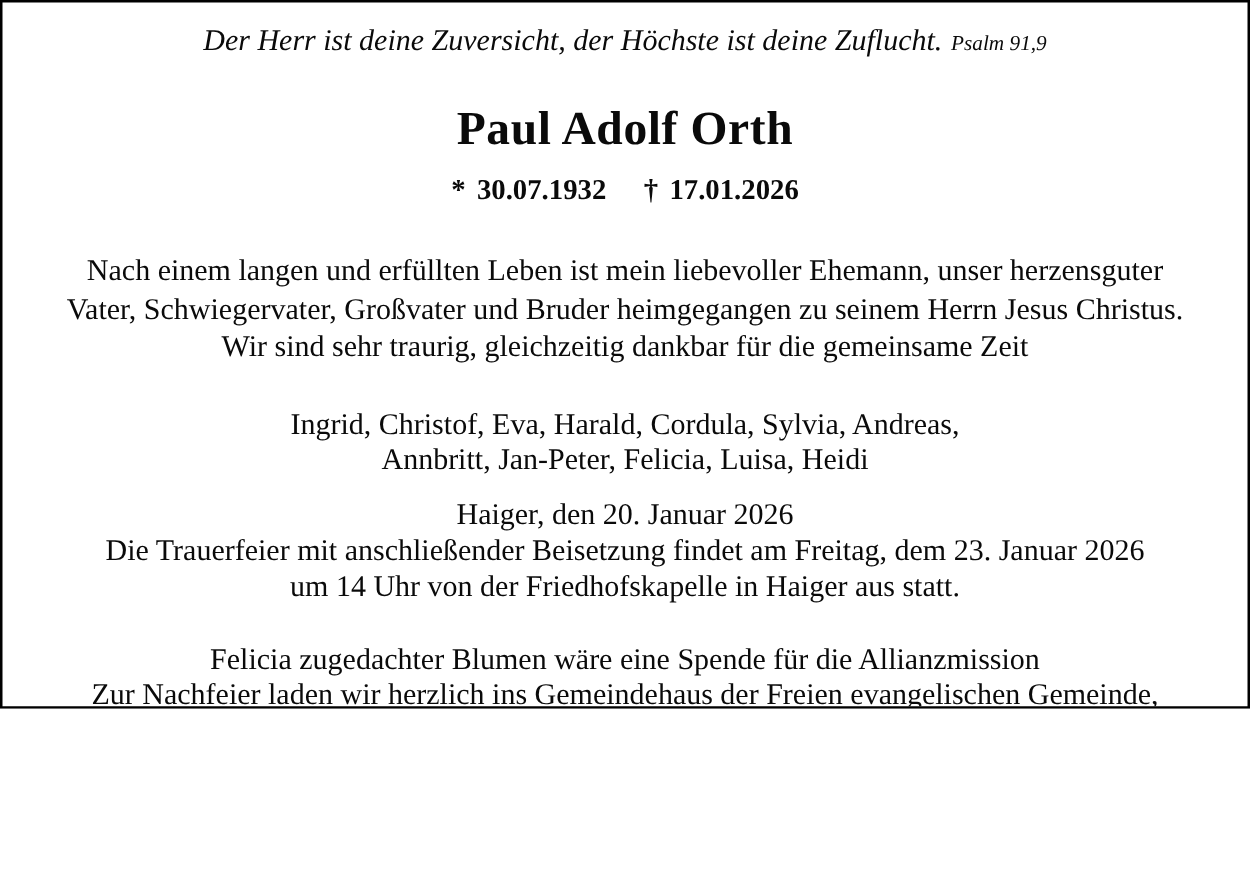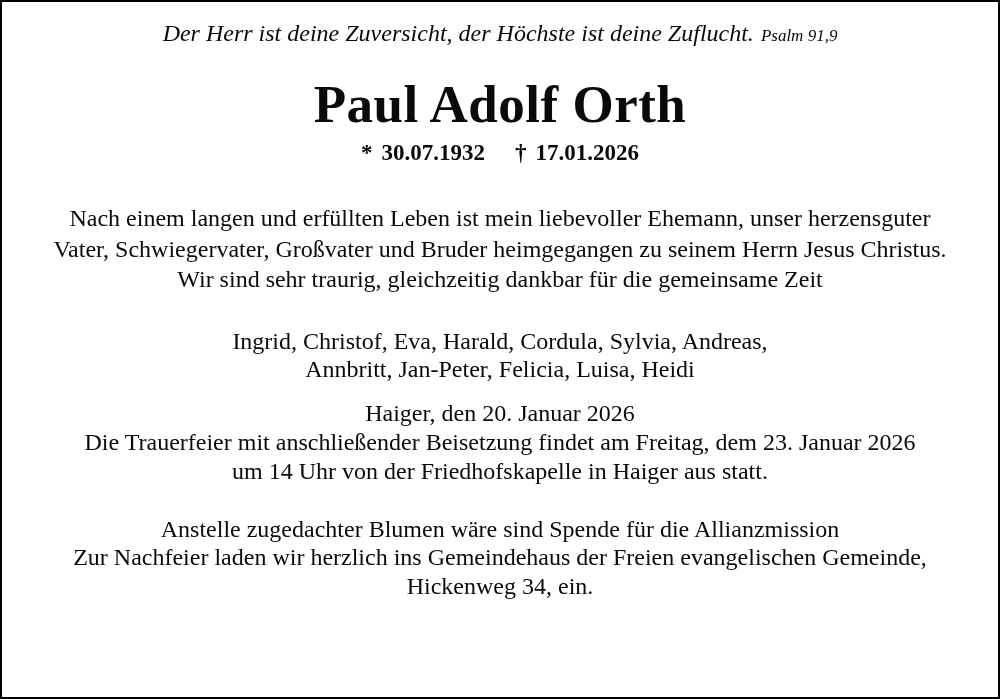--- a/index.html
+++ b/index.html
@@ -3,21 +3,21 @@
 <meta charset="utf-8">
 <style>
   html, body {
     margin: 0;
     padding: 0;
     background: #ffffff;
   }
   .page {
     position: relative;
     width: 1000px;
-    height: 699px;
+    height: 567px;
     box-sizing: border-box;
     border: 2px solid #000000;
     background: #ffffff;
     color: #0a0a0a;
     font-family: "Liberation Serif", "DejaVu Serif", serif;
     display: flex;
     flex-direction: column;
     align-items: center;
     overflow: hidden;
   }
@@ -27,21 +27,21 @@
     font-size: 24px;
     line-height: 30px;
     white-space: nowrap;
   }
   .quote-source {
     font-size: 17px;
     margin-left: 7px;
   }
   .deceased-name {
     margin-top: 26px;
-    font-size: 53px;
+    font-size: 38px;
     line-height: 54px;
     font-weight: bold;
     letter-spacing: 0.5px;
     white-space: nowrap;
   }
   .dates-row {
     margin-top: 8px;
     display: flex;
     gap: 30px;
     font-size: 23px;
@@ -93,18 +93,18 @@
   </div>
 
   <div class="text-block dateline-block">Haiger, den 20. Januar 2026</div>
 
   <div class="text-block funeral-block">
     <div>Die Trauerfeier mit anschließender Beisetzung findet am Freitag, dem 23. Januar 2026</div>
     <div>um 14 Uhr von der Friedhofskapelle in Haiger aus statt.</div>
   </div>
 
   <div class="text-block donation-block">
-    <div>Anstelle zugedachter Blumen wäre sind Spende für die Allianzmission</div>
+    <div>Felicia zugedachter Blumen wäre eine Spende für die Allianzmission</div>
     <div>Zur Nachfeier laden wir herzlich ins Gemeindehaus der Freien evangelischen Gemeinde,</div>
     <div>Hickenweg 34, ein.</div>
   </div>
 
 </div>
 
 </body></html>

